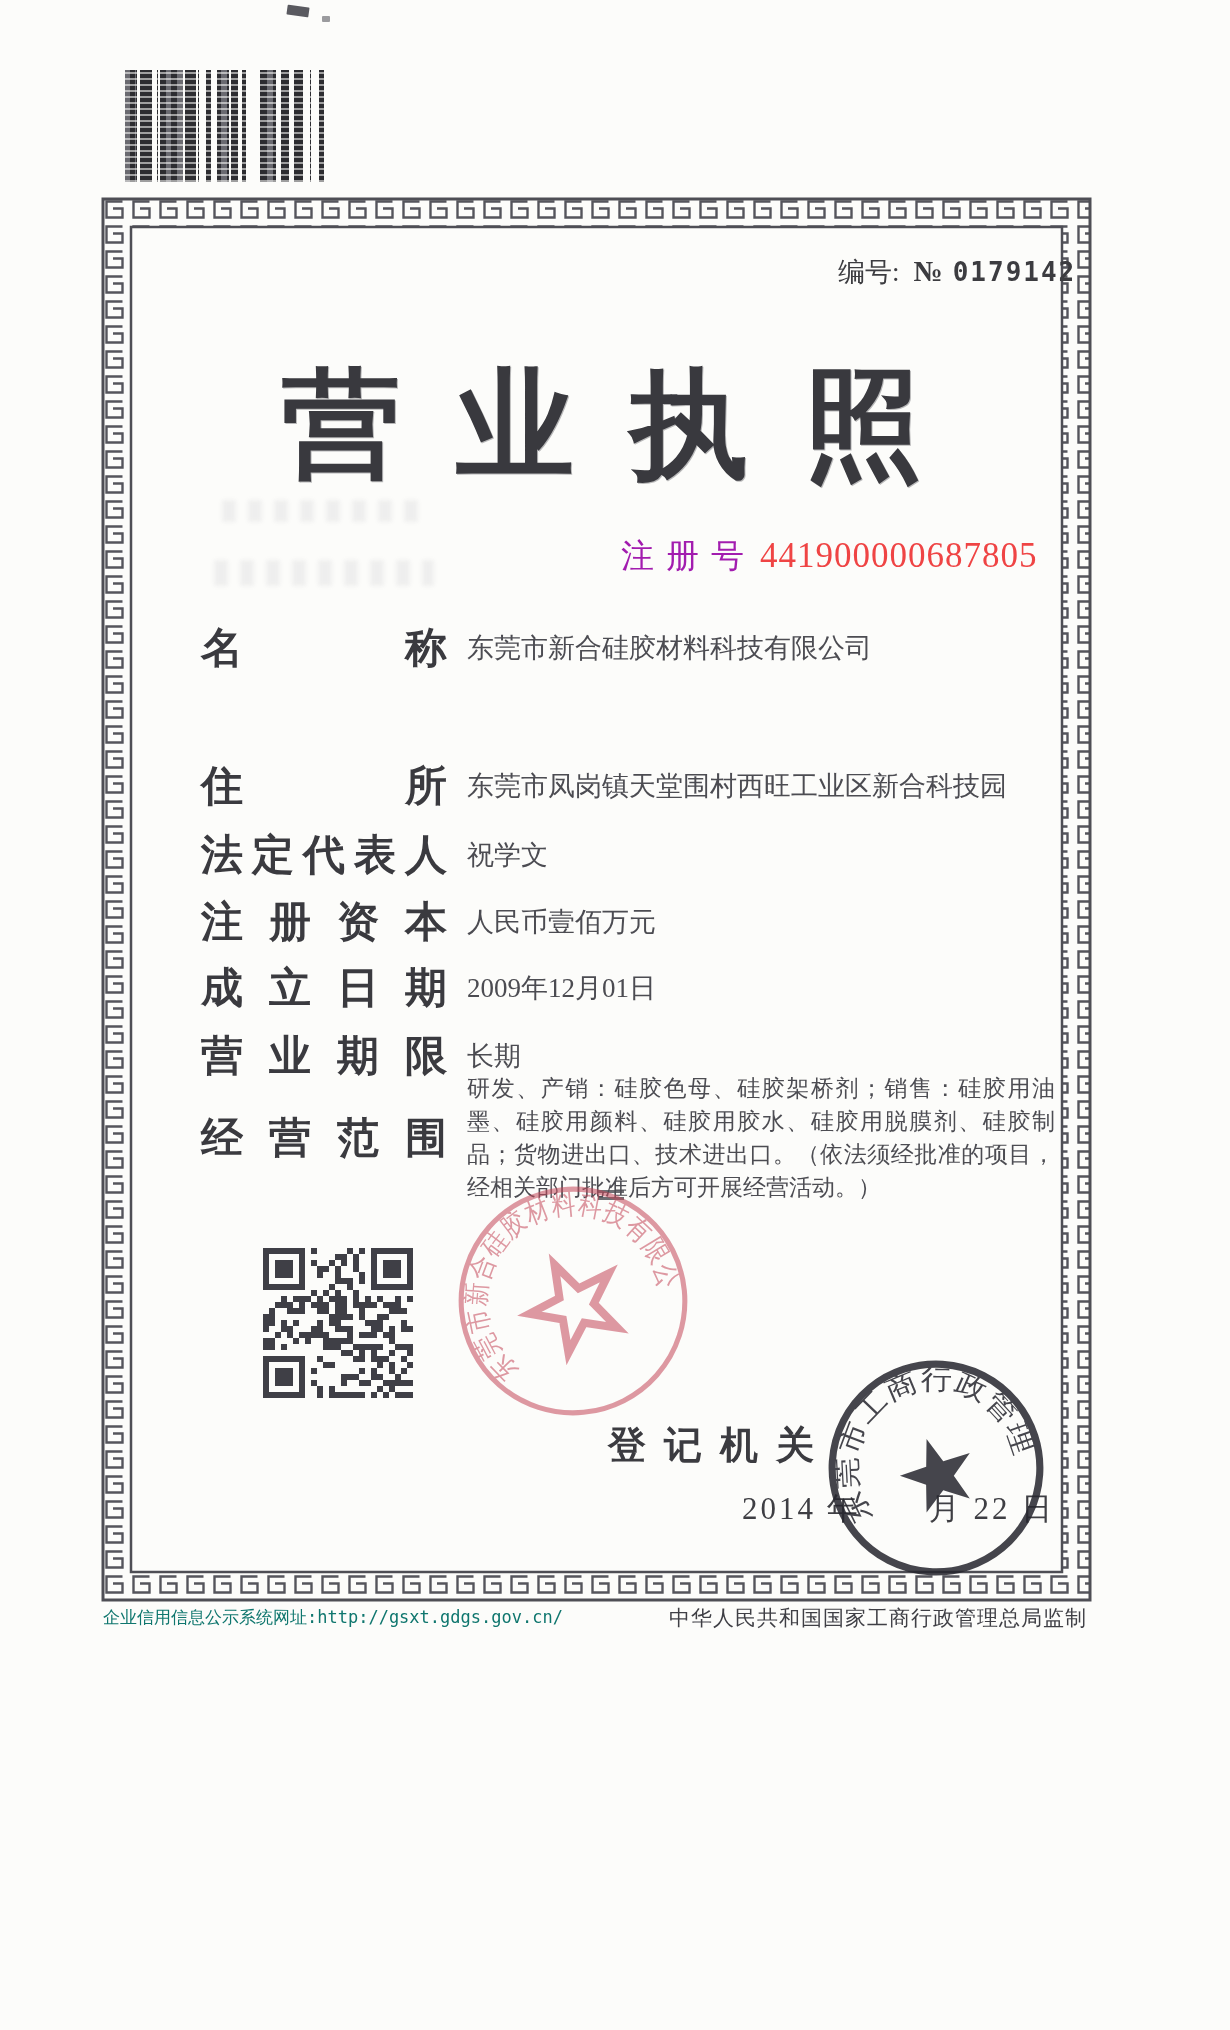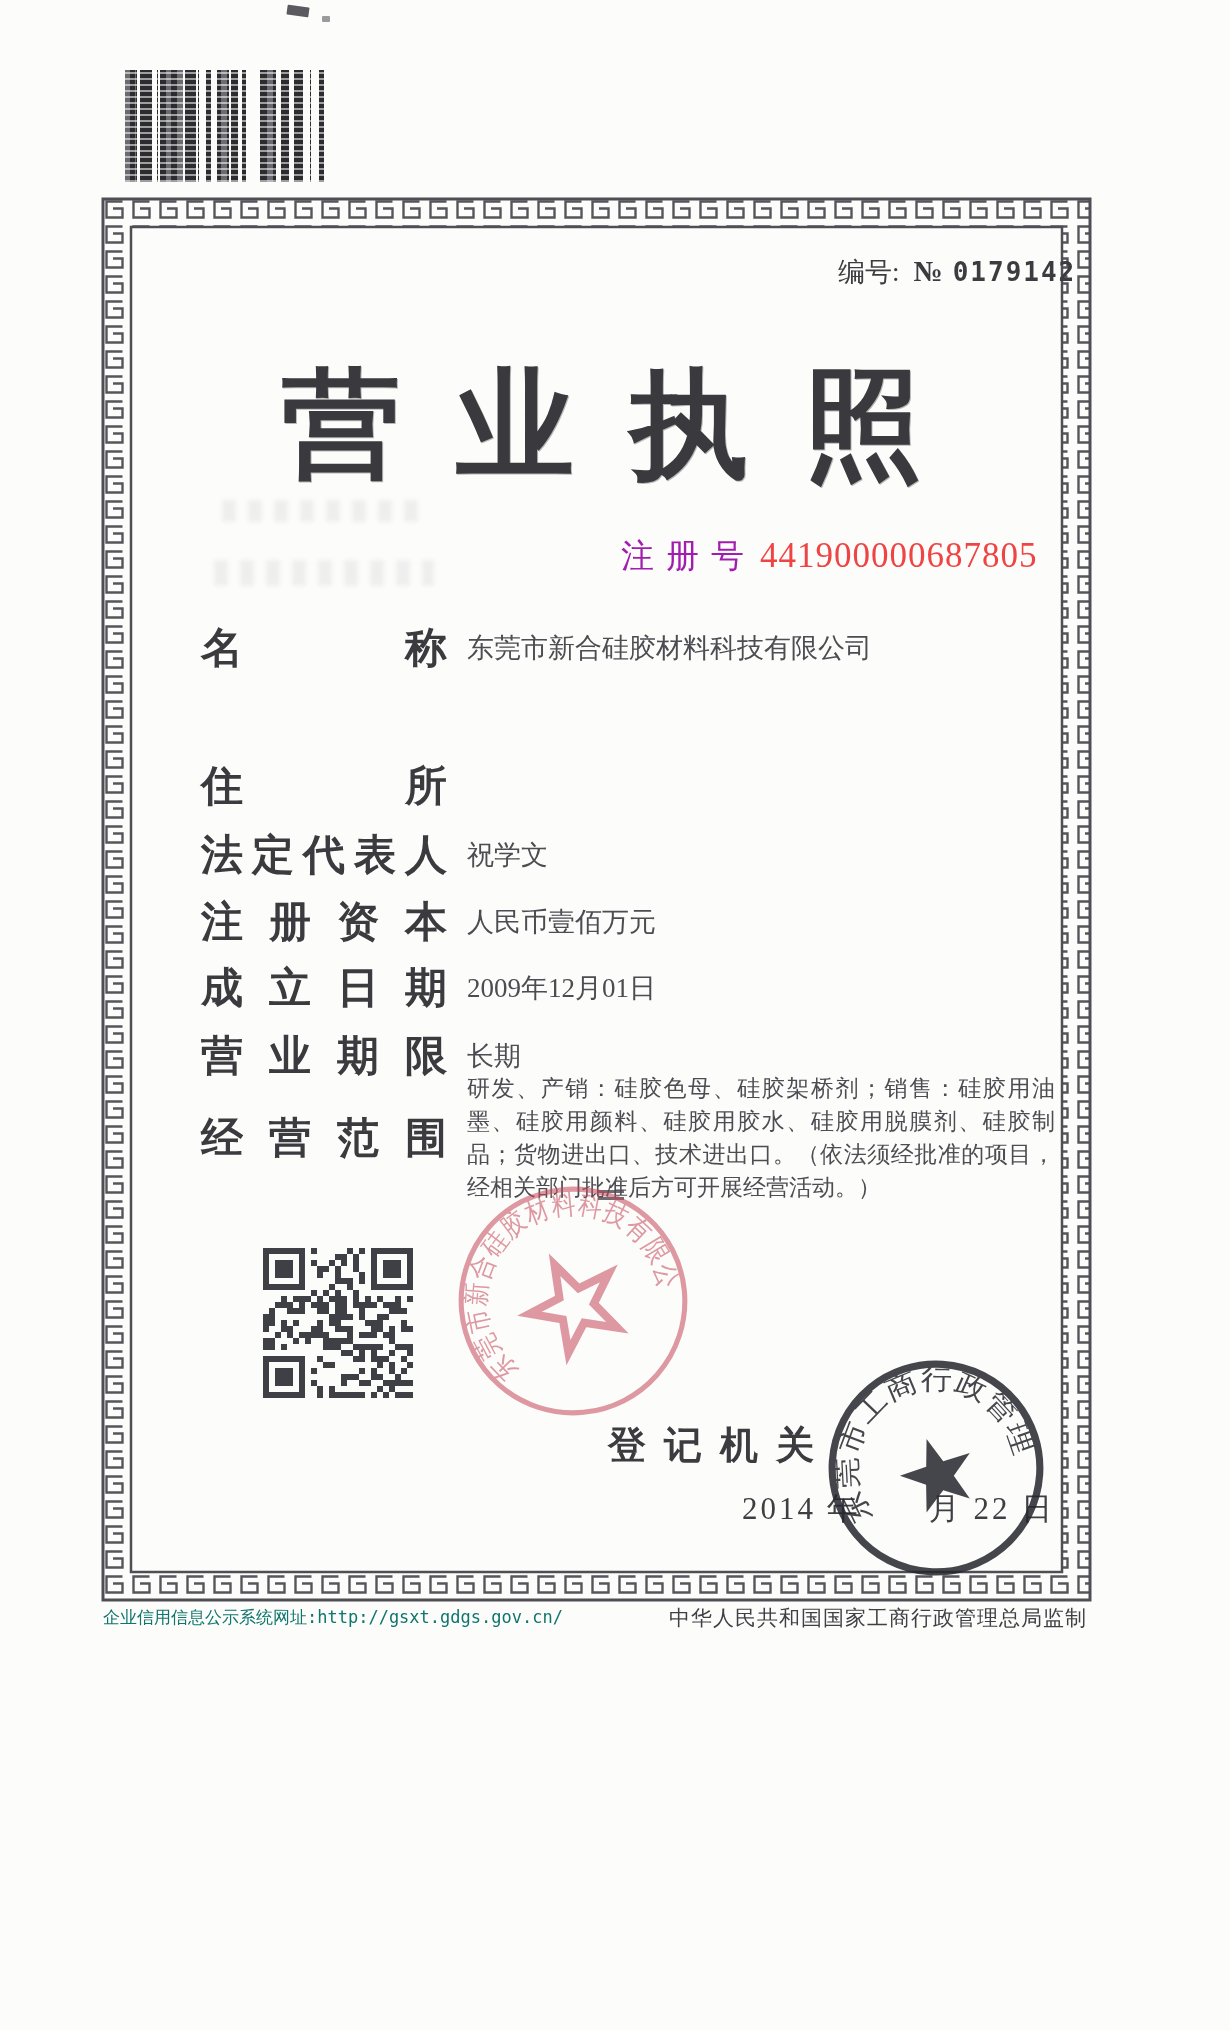--- a/index.html
+++ b/index.html
@@ -185,20 +185,21 @@
     <span class="lbl">注册号</span>
     <span class="num">441900000687805</span>
   </div>
 
   <div class="row" style="top:620px">
     <span class="field-label">名称</span>
     <span class="field-value">东莞市新合硅胶材料科技有限公司</span>
   </div>
   <div class="row" style="top:758px">
     <span class="field-label">住所</span>
+    <span class="field-value">东莞市凤岗镇天堂围村西旺工业区新合科技园</span>
   </div>
   <div class="row" style="top:827px">
     <span class="field-label">法定代表人</span>
     <span class="field-value">祝学文</span>
   </div>
   <div class="row" style="top:894px">
     <span class="field-label">注册资本</span>
     <span class="field-value">人民币壹佰万元</span>
   </div>
   <div class="row" style="top:960px">

